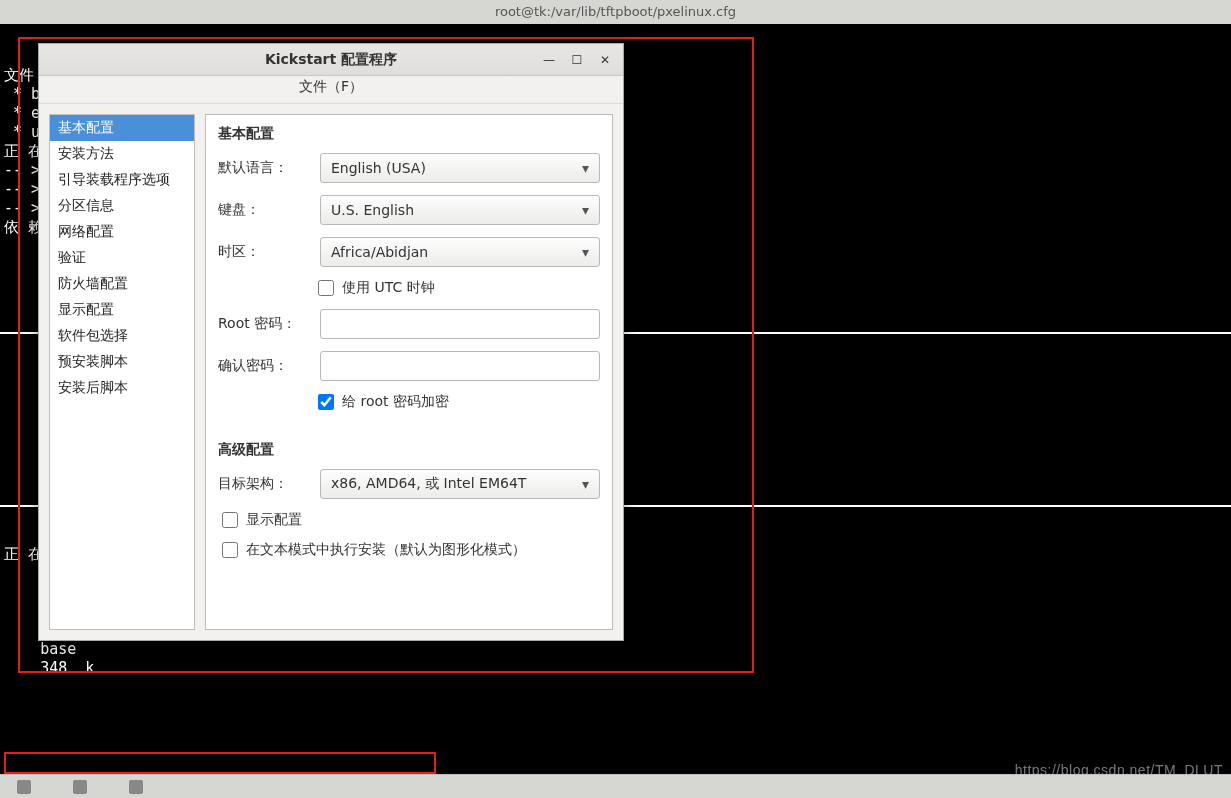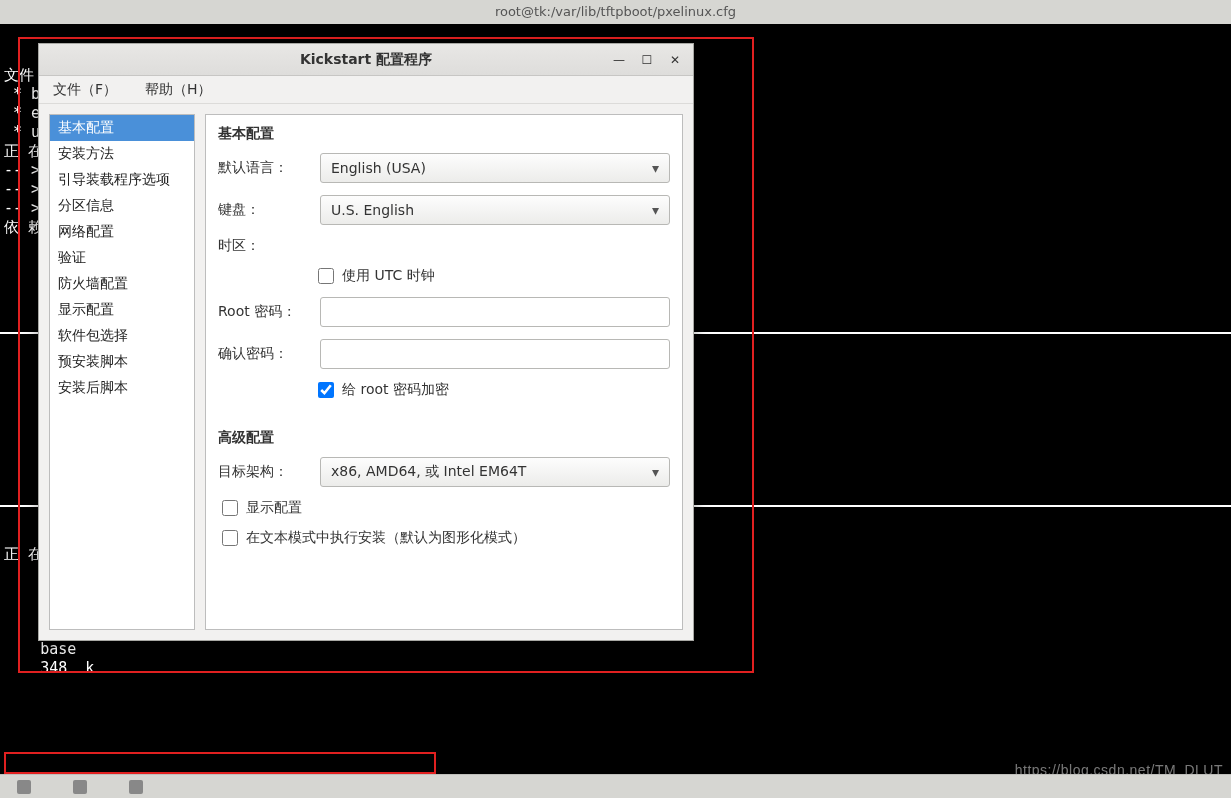--- a/index.html
+++ b/index.html
@@ -44,21 +44,21 @@
     position: absolute;
     left: 4px; top: 752px;
     width: 432px; height: 22px;
     border: 2px solid #e02020;
     pointer-events: none;
   }
   
   .dialog {
     position: absolute;
     left: 38px; top: 43px;
-    width: 656px; height: 598px;
+    width: 586px; height: 598px;
     background: #f2f1f0;
     border: 1px solid #a8a8a4;
     box-shadow: 0 4px 14px rgba(0,0,0,0.4);
     display: flex; flex-direction: column;
   }
   .dlg-titlebar {
     height: 32px;
     background: linear-gradient(#e8e7e5,#dedddb);
     display: flex; align-items: center;
     border-bottom: 1px solid #c7c6c4;
@@ -73,20 +73,21 @@
   .dlg-ctrl {
     width: 16px; height: 16px;
     display: flex; align-items: center; justify-content: center;
     font-size: 12px; color: #333; cursor: pointer;
   }
   .dlg-menubar {
     height: 28px; padding: 0 8px;
     display: flex; align-items: center; gap: 16px;
     font-size: 14px; color: #333;
     border-bottom: 1px solid #dcdbd9;
+    flex-direction: column;
   }
   .dlg-menuitem { padding: 2px 6px; cursor: pointer; }
   .dlg-body {
     flex: 1; display: flex; gap: 10px;
     padding: 10px;
   }
   .sidebar {
     width: 146px;
     background: #fff;
     border: 1px solid #bdbdbd;
@@ -229,20 +230,23 @@
         </div>
       </div>
       <div class="form-row">
         <div class="form-label">键盘：</div>
         <div class="combo">
           <span>U.S. English</span>
         </div>
       </div>
       <div class="form-row">
         <div class="form-label">时区：</div>
+        <div class="combo">
+          <span>Africa/Abidjan</span>
+        </div>
       </div>
       <div class="check-row">
         <input type="checkbox" style="">
         <span>使用  UTC 时钟</span>
       </div>
       <div class="form-row">
         <div class="form-label">Root 密码：</div>
         <input type="password" class="textinput" style="">
       </div>
       <div class="form-row">

